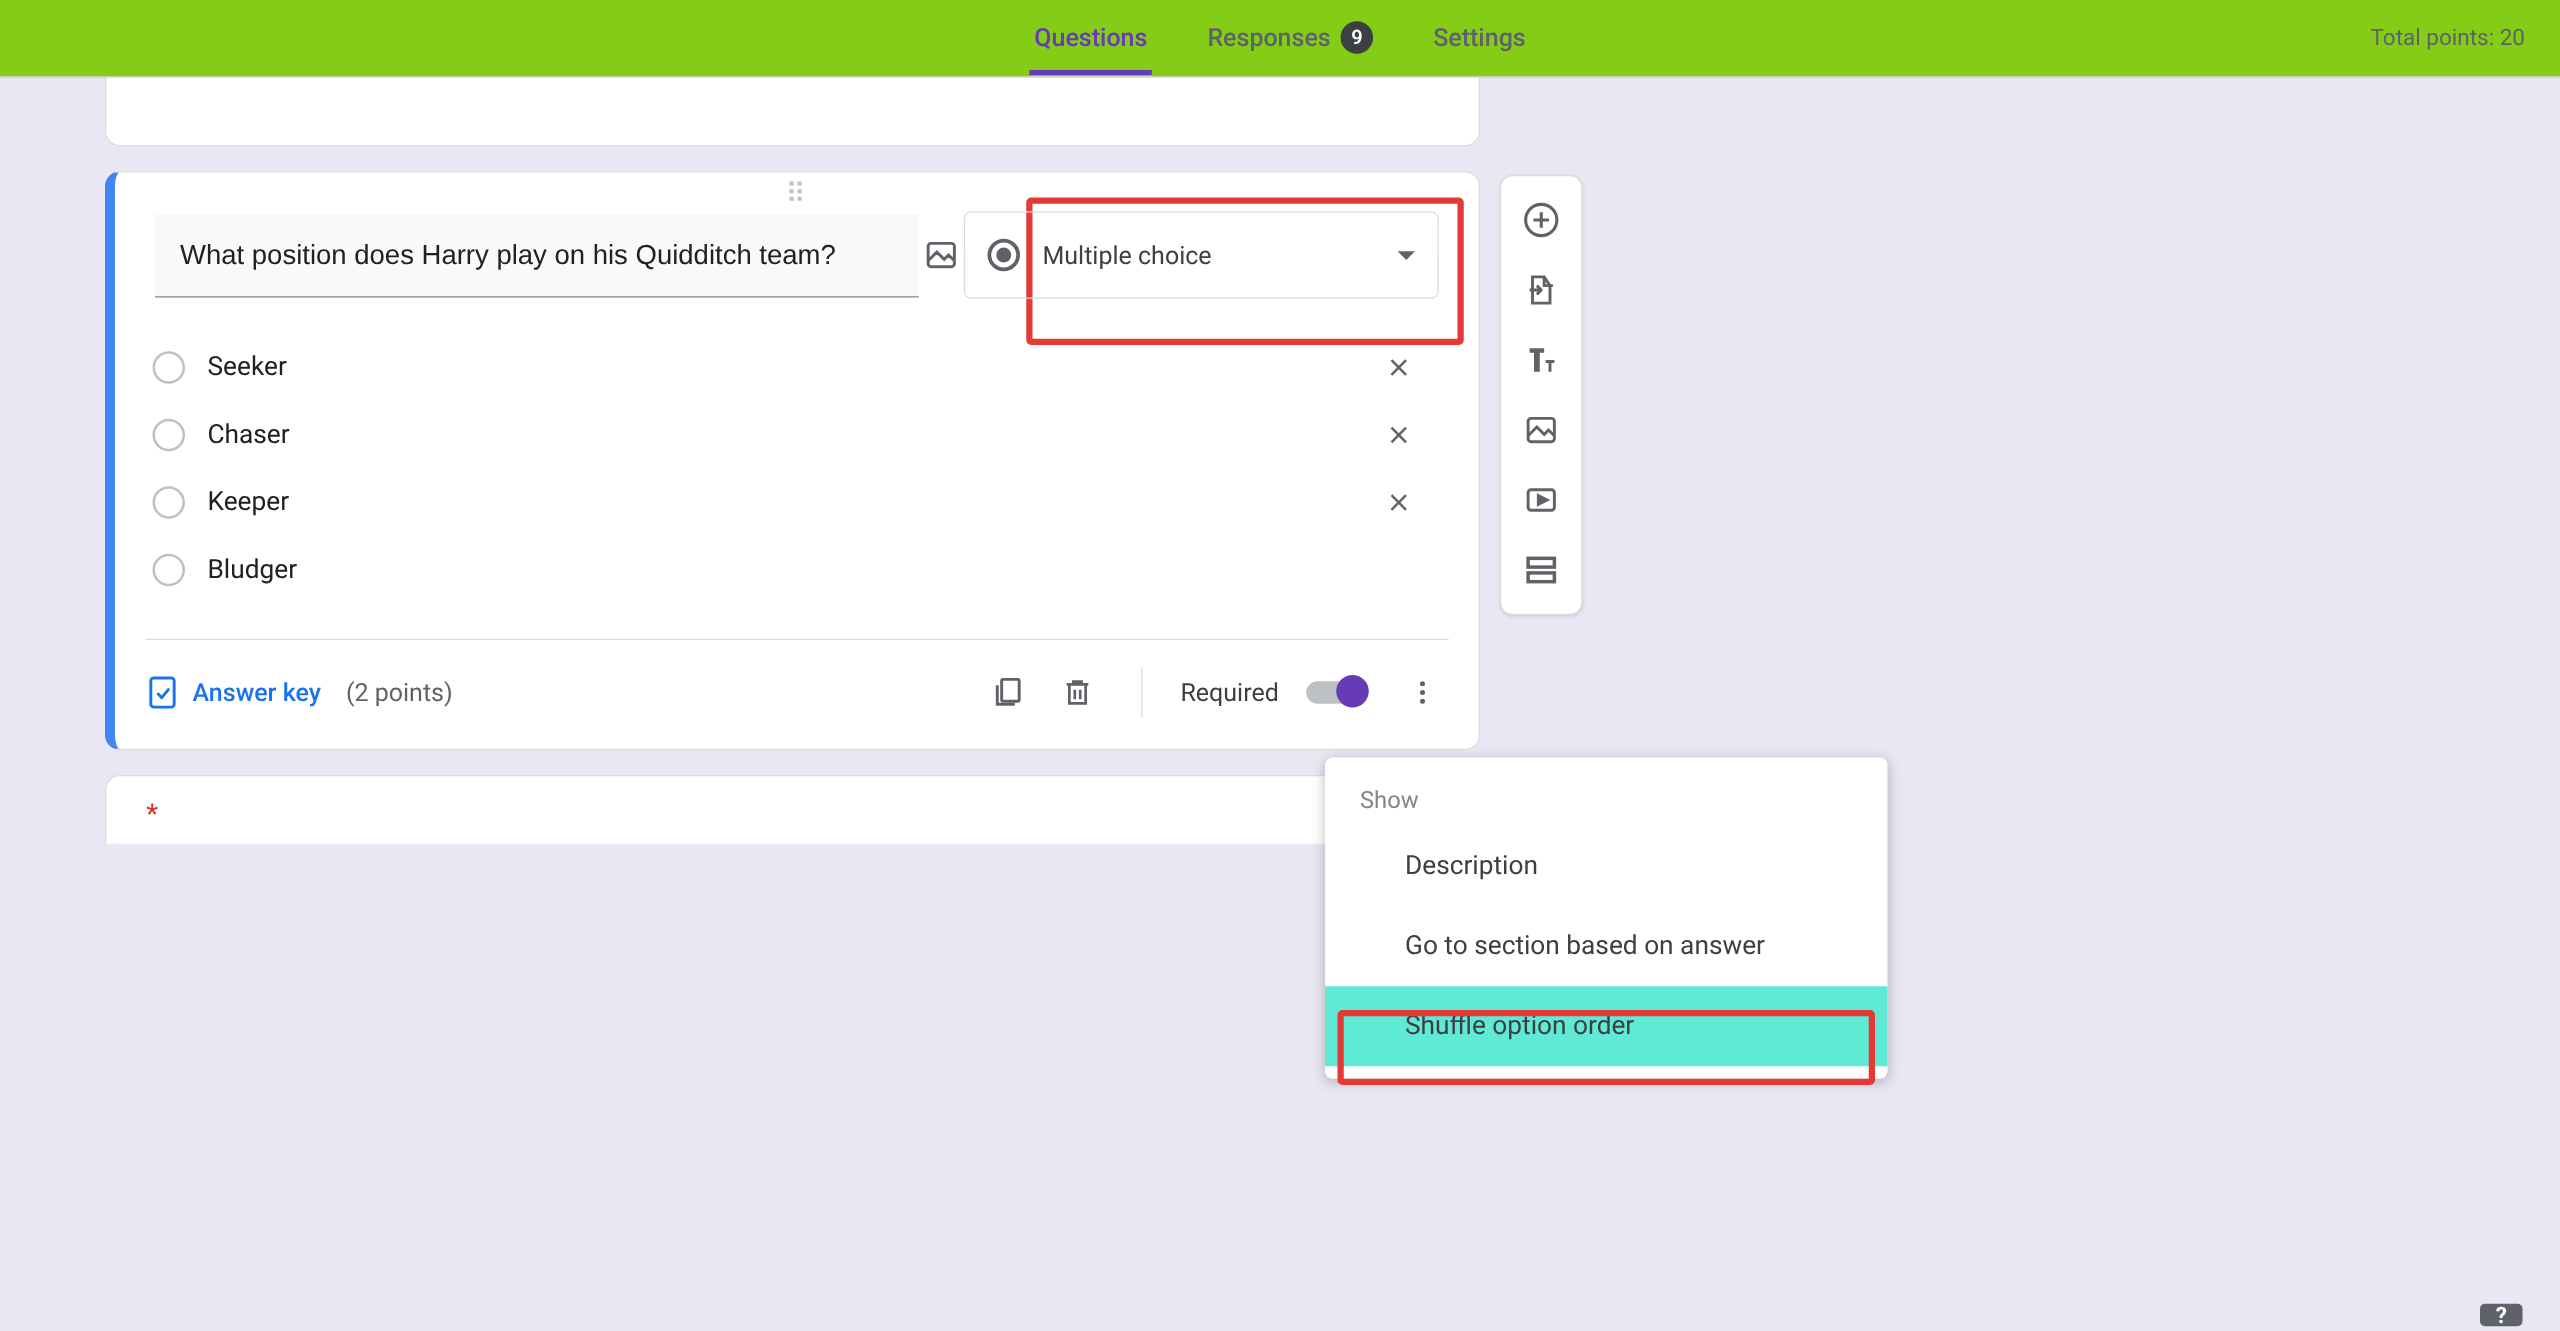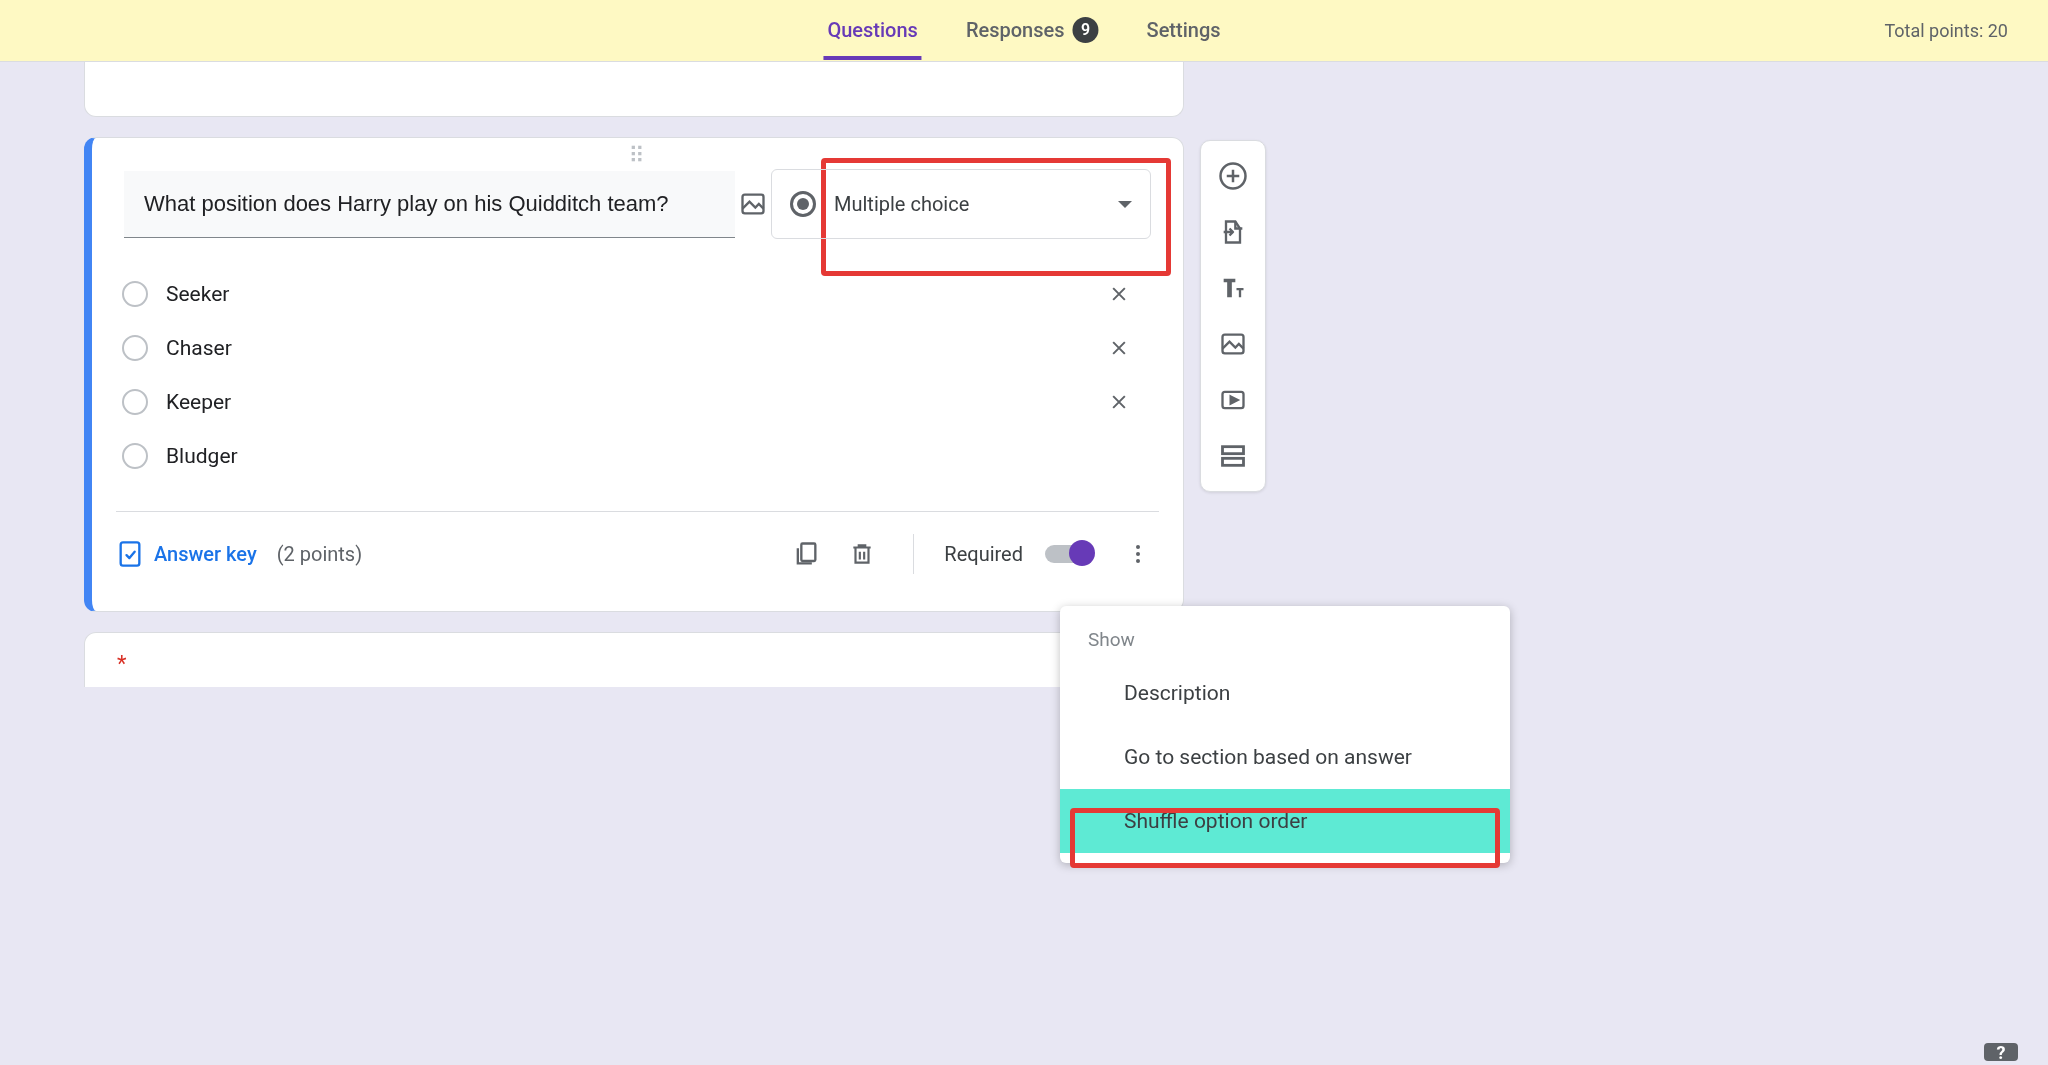--- a/index.html
+++ b/index.html
@@ -7,21 +7,21 @@
   body {
     font-family: 'Google Sans', Roboto, Arial, sans-serif;
     background: #e8e7f3;
     color: #202124;
     font-size: 18px;
     overflow: hidden;
   }
 
   
   .topbar {
-    background: #fef9c3;
+    background: #84cc16;
     border-bottom: 1px solid #dadce0;
     height: 62px;
     display: flex;
     align-items: center;
     position: relative;
   }
   .tabs {
     display: flex;
     gap: 40px;
     align-items: center;
@@ -51,21 +51,21 @@
     width: 26px;
     height: 26px;
     display: flex;
     align-items: center;
     justify-content: center;
     font-size: 16px;
     font-weight: 600;
   }
   .totalpoints {
     position: absolute;
-    right: 40px;
+    right: 28px;
     color: #5f6368;
     font-size: 18px;
   }
 
   
   .main {
     position: absolute;
     top: 62px;
     left: 0; right: 0; bottom: 0;
     overflow: hidden;
@@ -207,21 +207,21 @@
     margin-right: 20px;
   }
   .opt-remove svg { width: 20px; height: 20px; }
   .opt-add-row .opt-label { color: #80868b; }
   .opt-or { color: #5f6368; font-size: 20px; margin: 0 4px; }
   .opt-other-link { color: #1a73e8; font-size: 20px; cursor: pointer; }
 
   
   .q-footer {
     border-top: 1px solid #dadce0;
-    margin: 20px 24px 16px 24px;
+    margin: 20px 24px 4px 24px;
     height: 84px;
     display: flex;
     align-items: center;
     gap: 14px;
   }
   .answer-key {
     display: flex;
     align-items: center;
     gap: 10px;
     color: #1a73e8;

